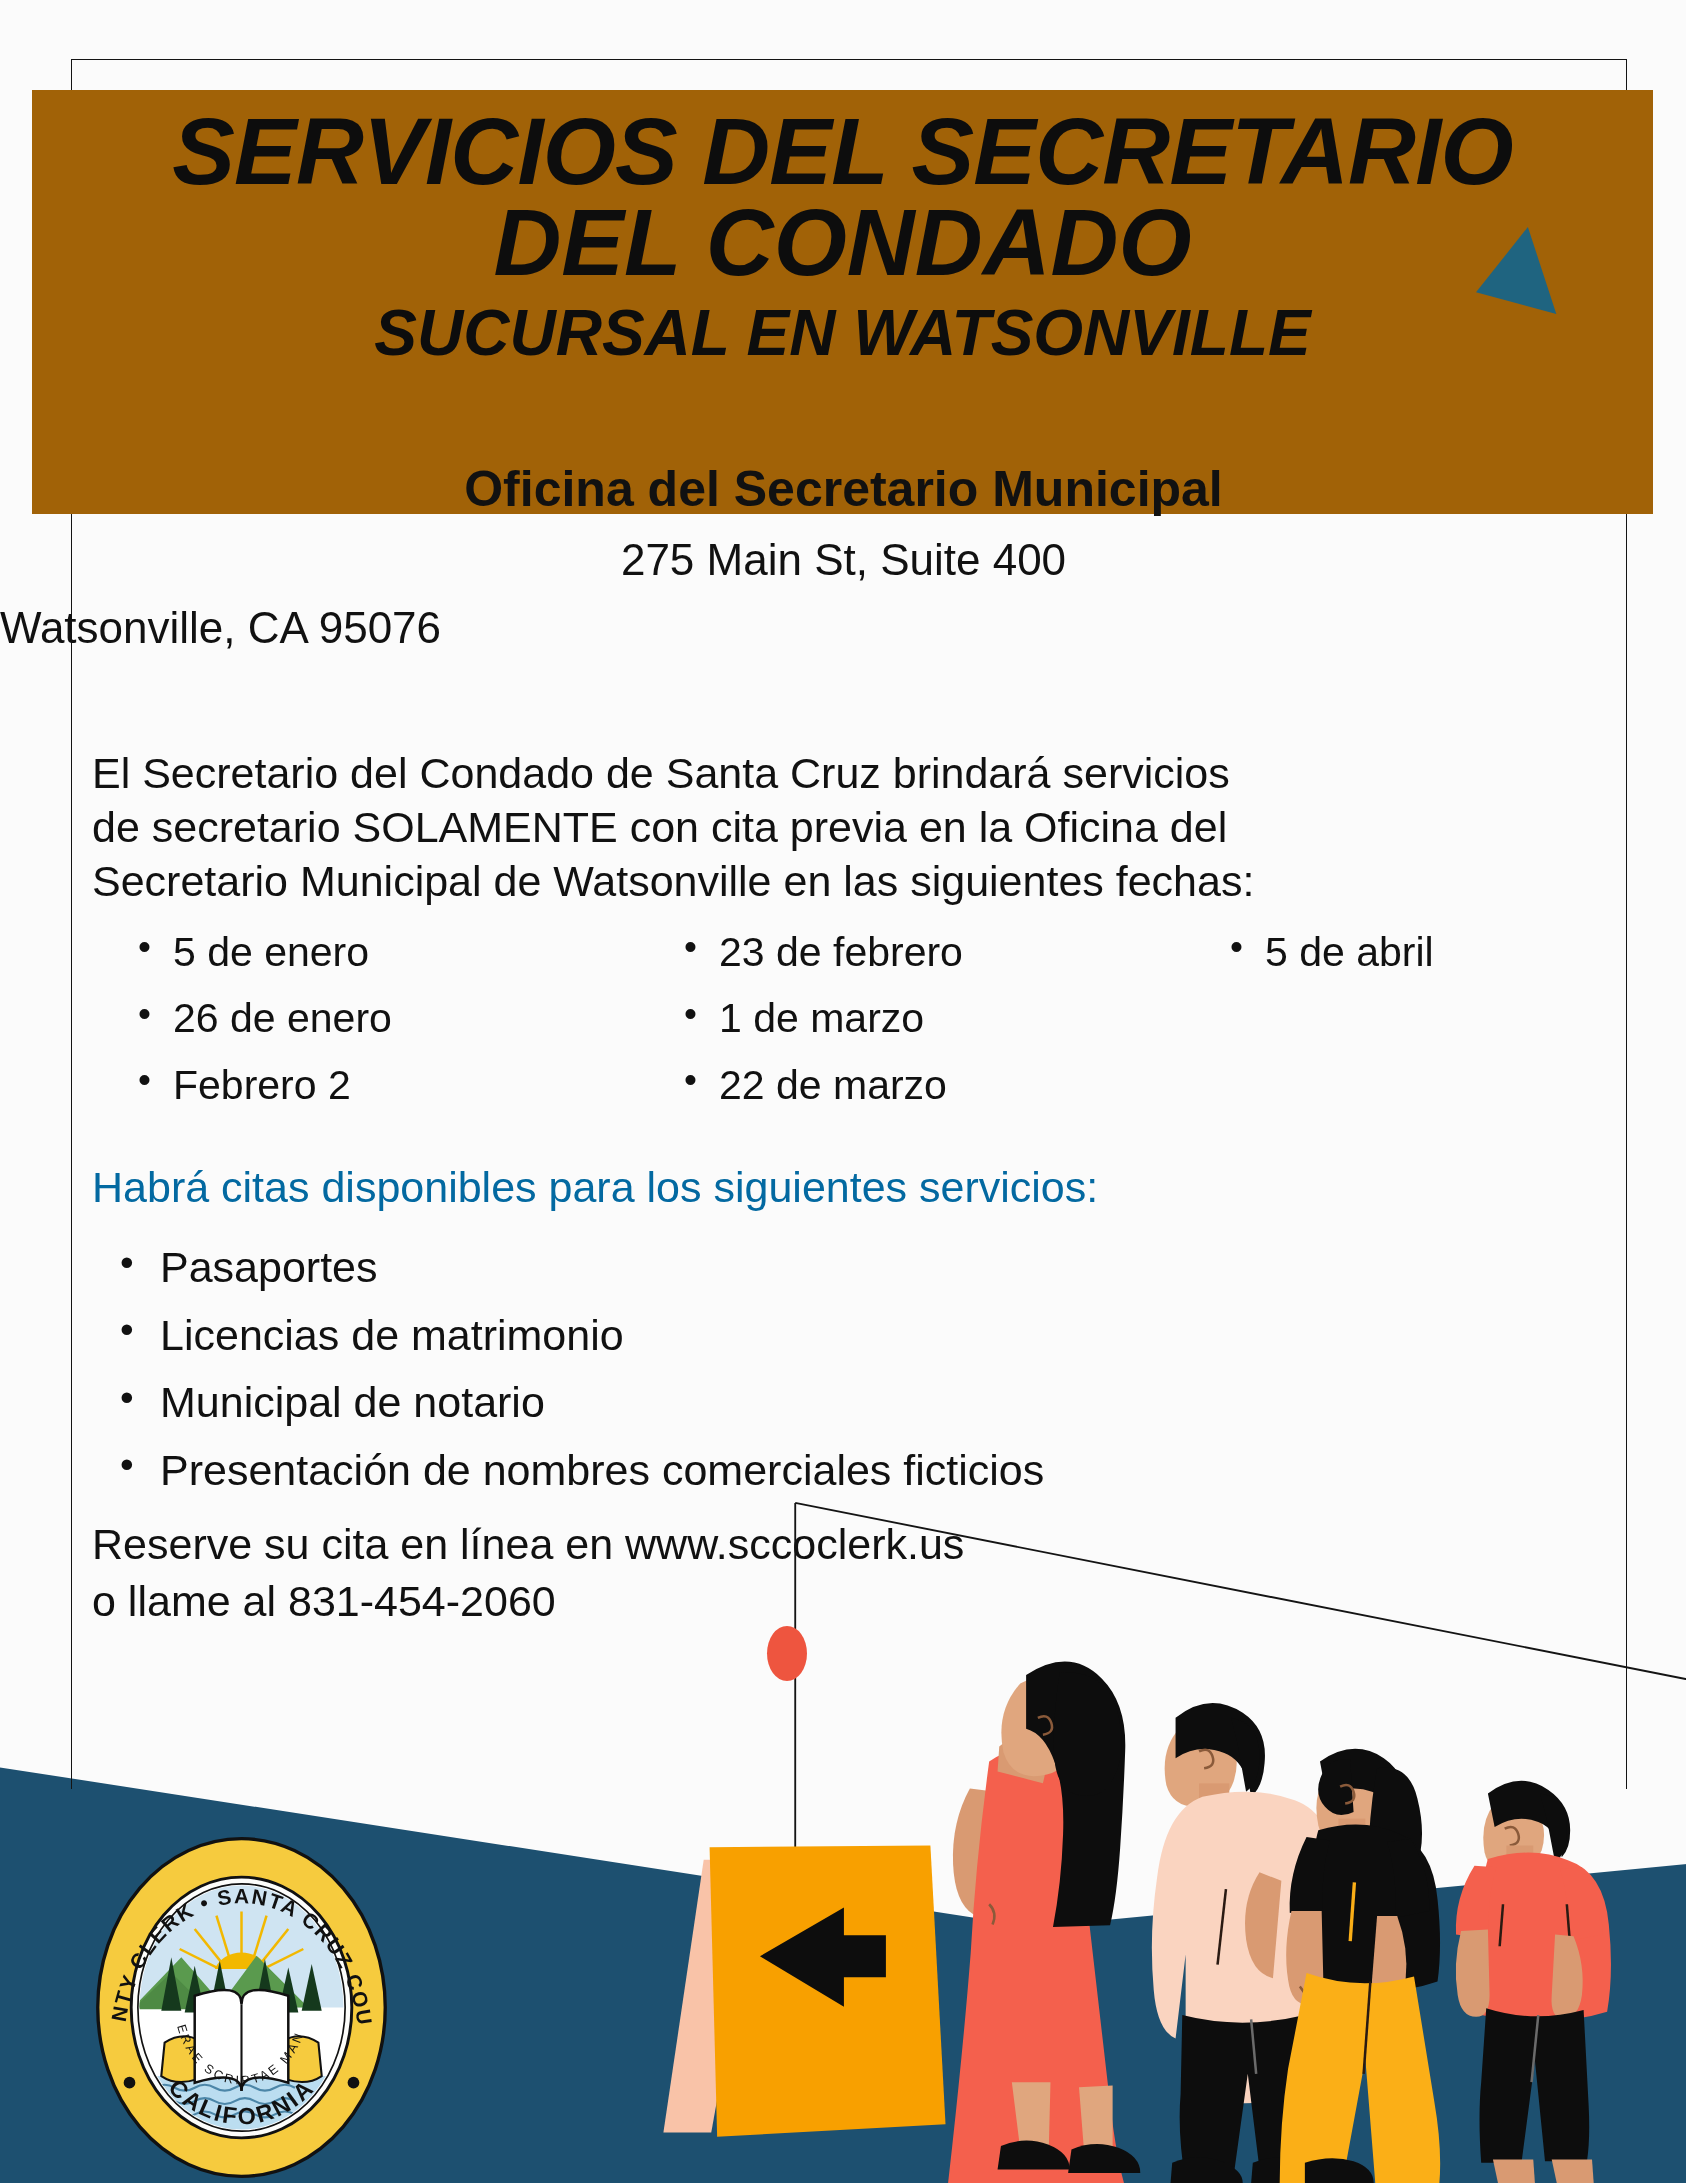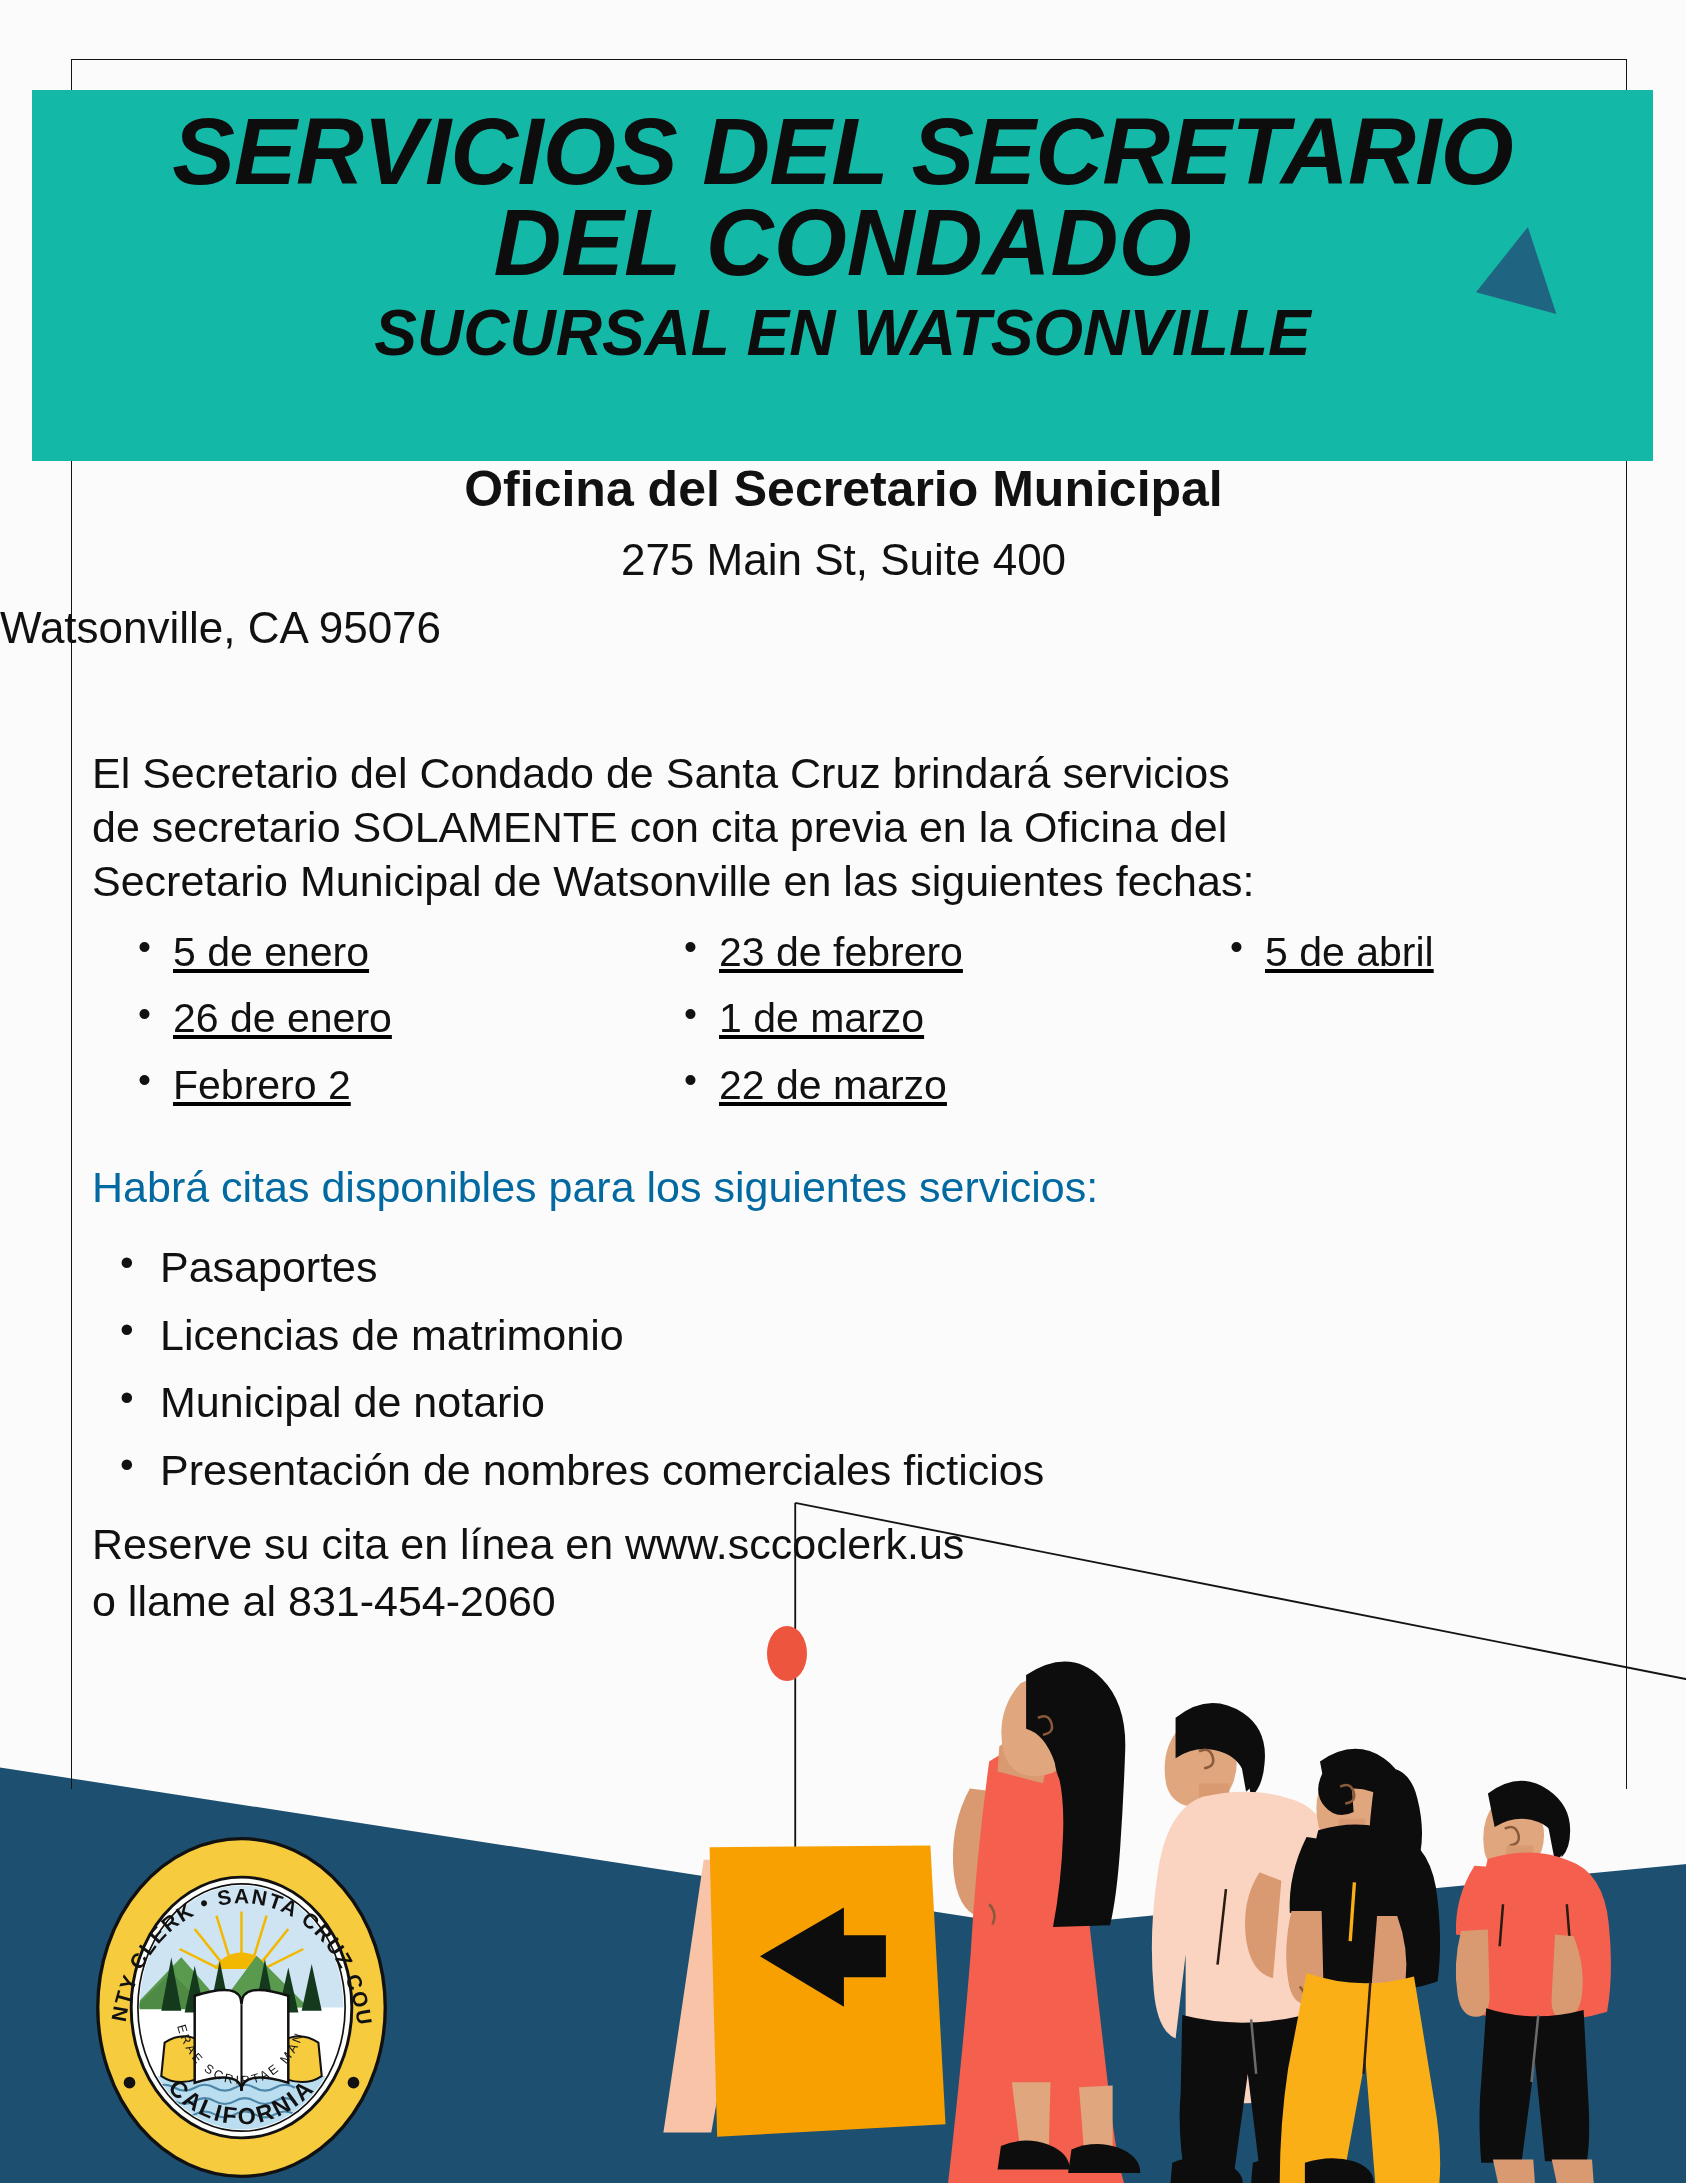--- a/index.html
+++ b/index.html
@@ -12,22 +12,22 @@
   .poster{position:absolute;inset:0;background:#fbfbfb;overflow:hidden;}
 
   
   .frame{
     position:absolute;left:71px;top:59px;width:1556px;height:1730px;
     border:1.7px solid #141414;border-bottom:none;
     box-sizing:border-box;pointer-events:none;z-index:3;
   }
   
   .band{
-    position:absolute;left:32px;top:90px;width:1621px;height:371px;
-    background:#14b8a6;z-index:4;
+    position:absolute;left:32px;top:90px;width:1621px;height:424px;
+    background:#a16207;z-index:4;
   }
   .band-inner{
     position:absolute;inset:0;display:flex;flex-direction:column;
     align-items:center;justify-content:flex-start;padding-top:15px;
     box-sizing:border-box;
   }
   .t1{
     font-size:94px;line-height:1.0;font-weight:bold;font-style:italic;
     color:#0d0d0d;letter-spacing:-0.8px;text-align:center;
     font-stretch:condensed;white-space:nowrap;
@@ -58,21 +58,21 @@
   .para{
     position:absolute;left:92px;top:746px;width:1511px;
     font-size:43px;line-height:1.26;color:#111;z-index:5;
   }
   .para div{white-space:nowrap;}
 
   .dates{
     position:absolute;left:126px;top:919px;width:1478px;z-index:5;
     display:grid;grid-template-columns:546px 546px 353px;
   }
-  .dates ul{margin:0;padding:0 0 0 47px;list-style:none;text-decoration:underline;}
+  .dates ul{margin:0;padding:0 0 0 47px;list-style:none;}
   .dates li{
     font-size:41px;line-height:1.62;color:#111;position:relative;
     white-space:nowrap;
   }
   .dates li::before{
     content:"•";position:absolute;left:-35px;top:-1.7px;font-size:37px;
   }
 
   .subhead{
     position:absolute;left:92px;top:1163px;

